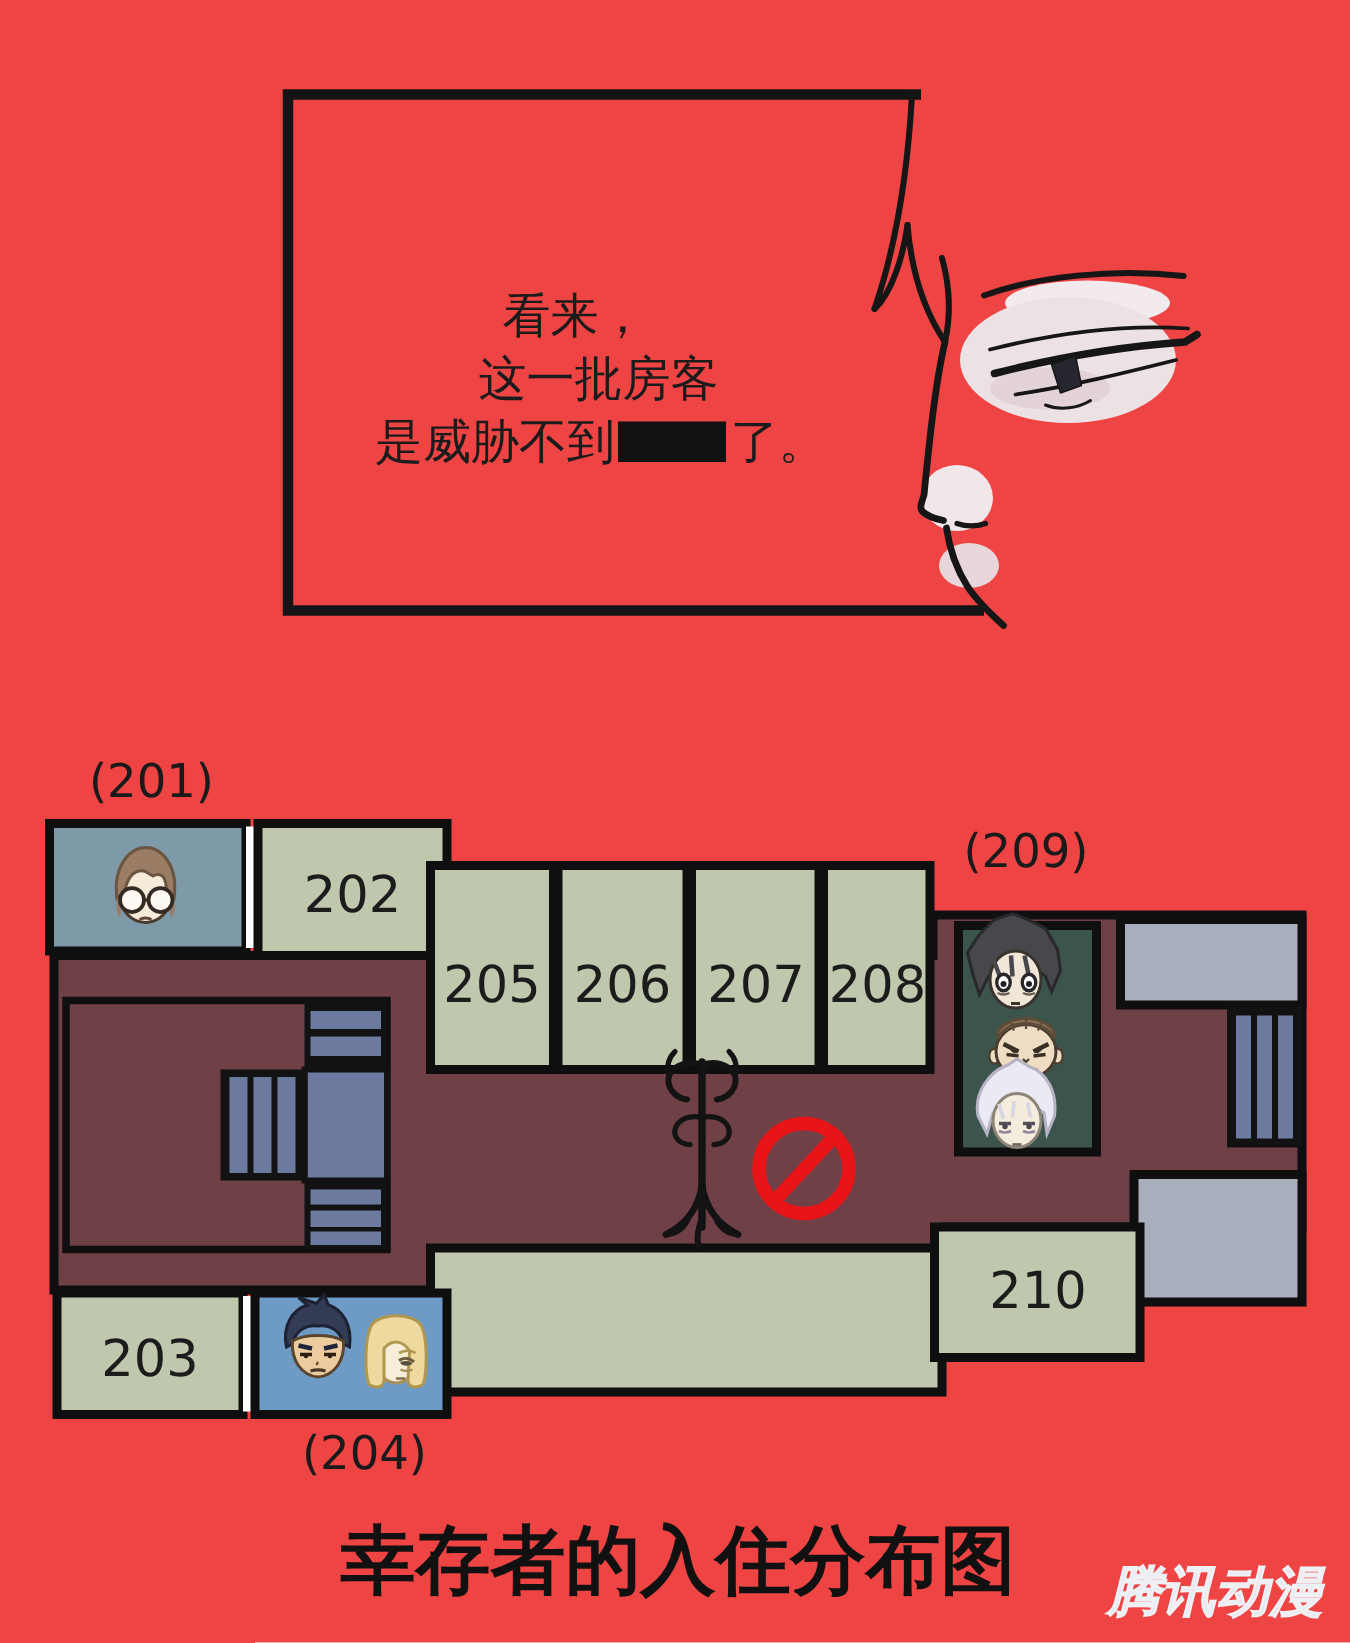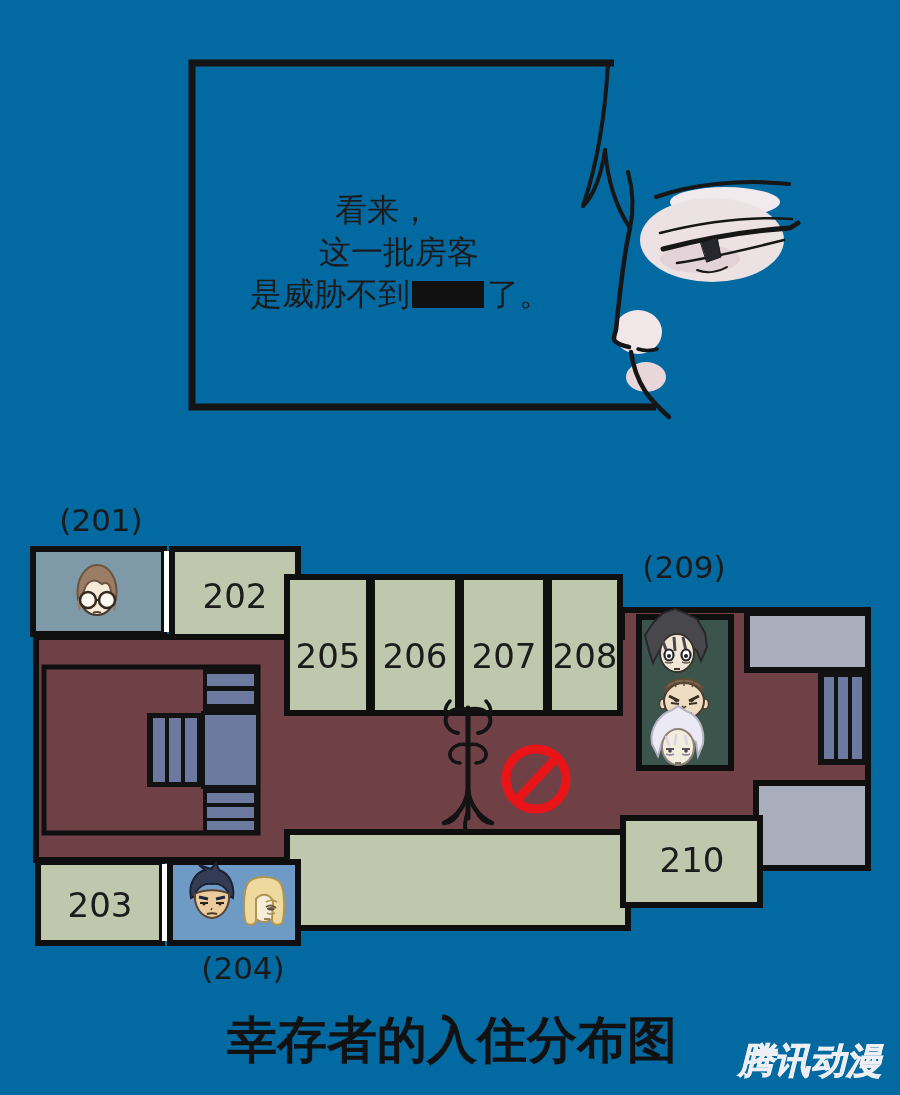--- a/index.html
+++ b/index.html
@@ -1,16 +1,16 @@
 <!DOCTYPE html>
 <html><head>
 <meta charset="utf-8">
 <style>
   html,body{margin:0;padding:0;background:#ffffff;}
-  .page{position:relative;width:900px;height:1095px;background:#0369a1;overflow:hidden;
+  .page{position:relative;width:900px;height:1095px;background:#ef4444;overflow:hidden;
         font-family:"DejaVu Sans",sans-serif;}
   svg text{font-family:"DejaVu Sans",sans-serif;}
   .dlg{font-size:32px;fill:#1b1b1b;}
   .roomnum{font-size:34px;fill:#1c1c1c;}
   .plabel{font-size:31px;fill:#1a1a1a;}
   .caption{font-size:50px;font-weight:bold;fill:#111;}
   .wm{font-size:36px;font-weight:bold;fill:#e3e3eb;stroke:#eef0f4;stroke-width:0.8;}
 </style>
 </head>
 <body>

